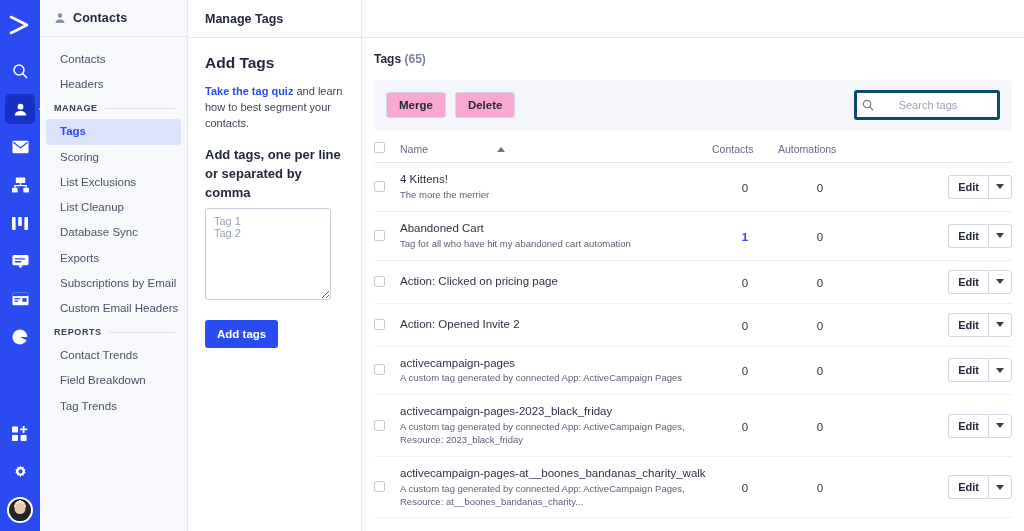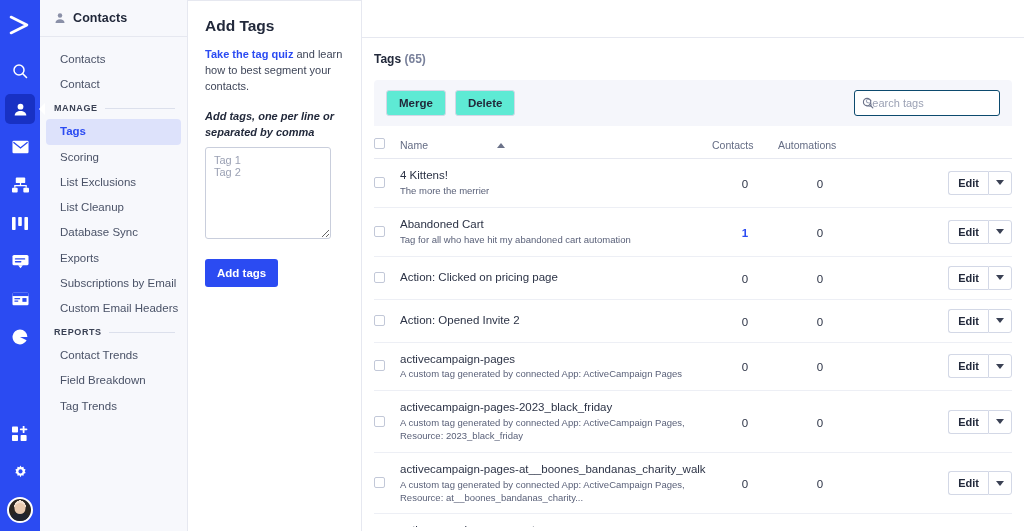--- a/index.html
+++ b/index.html
@@ -154,22 +154,22 @@
   .addtags h2 {
     margin: 0 0 12px 0;
     font-size: 15.5px; font-weight: bold; color: #22293B;
   }
   .quiz-para {
     font-size: 11px; line-height: 1.45; color: #3F4659;
     margin: 0 0 14px 0;
   }
   .quiz-link { color: #2B4BF2; font-weight: bold; cursor: pointer; }
   .field-label {
-    font-size: 11px; font-weight: bold; color: #22293B;
-    line-height: 1.45; margin: 0 0 6px 0; font-style: italic;
+    font-size: 13px; font-weight: bold; color: #22293B;
+    line-height: 1.45; margin: 0 0 6px 0;
   }
   .tag-textarea {
     width: 126px; height: 92px;
     border: 1px solid #C9CEDC;
     border-radius: 3px;
     padding: 6px 8px;
     font-family: "Liberation Sans", sans-serif;
     font-size: 11px;
     color: #3F4659;
     resize: vertical;
@@ -214,44 +214,45 @@
   .count { color: #79819B; font-weight: bold; }
 
   .toolbar {
     margin: 0 12px;
     background: #F5F6FB;
     border-radius: 4px 4px 0 0;
     padding: 10px 12px;
     display: flex; align-items: center;
   }
   .tbtn {
-    background: #5eead4;
+    background: #f9a8d4;
     border: 1px solid #D3D8E6;
     border-radius: 3px;
     font-size: 11.5px; font-weight: bold; color: #22293B;
     font-family: "Liberation Sans", sans-serif;
     padding: 6px 12px;
     margin-right: 9px;
     cursor: pointer;
   }
   .toolbar-gap { flex: 1; }
   .search-wrap {
     position: relative;
     width: 146px;
   }
   .search-input {
     width: 146px;
-    border: 1px solid #0c4a6e;
+    border: 3px solid #0c4a6e;
     border-radius: 3px;
     background: #fff;
     padding: 6px 8px 6px 10px;
     font-size: 11px;
     font-family: "Liberation Sans", sans-serif;
     color: #3F4659;
     outline: none;
+    text-align: center;
   }
   .search-input::placeholder { color: #9BA1B4; }
   .search-ico {
     position: absolute; left: 8px; top: 50%;
     transform: translateY(-50%);
     color: #6B7289; display:flex;
   }
 
   
   .table-wrap { margin: 4px 12px; flex:1; overflow:hidden; }
@@ -423,21 +424,21 @@
         <svg width="12" height="12" viewBox="0 0 16 16" fill="#8A90A8">
           <circle cx="8" cy="4.6" r="3"></circle>
           <path d="M2 14.6c0-3.2 2.7-4.9 6-4.9s6 1.7 6 4.9z"></path>
         </svg>
       </span>
       <span class="subnav-title">Contacts</span>
     </div>
 
     <div class="subnav-body">
       <div class="nav-item">Contacts</div>
-      <div class="nav-item">Contact</div>
+      <div class="nav-item">Headers</div>
 
       <div class="nav-section">
         <span class="nav-section-label">MANAGE</span>
         <span class="nav-section-rule"></span>
       </div>
 
       <div class="nav-item active">Tags</div>
       <div class="nav-item">Scoring</div>
       <div class="nav-item">List Exclusions</div>
       <div class="nav-item">List Cleanup</div>
@@ -451,20 +452,23 @@
         <span class="nav-section-rule"></span>
       </div>
 
       <div class="nav-item">Contact Trends</div>
       <div class="nav-item">Field Breakdown</div>
       <div class="nav-item">Tag Trends</div>
     </div>
   </div>
 
   <div class="center-col">
+    <div class="topbar">
+      <span class="topbar-title">Manage Tags</span>
+    </div>
     <div class="addtags">
       <h2>Add Tags</h2>
       <p class="quiz-para"><span class="quiz-link">Take the tag quiz</span><span> and learn how to best segment your contacts.</span></p>
       <p class="field-label">Add tags, one per line or separated by comma</p>
       <textarea class="tag-textarea" placeholder="Tag 1
 Tag 2" style=""></textarea>
       <div>
         <button class="add-tags-btn">Add tags</button>
       </div>
     </div>

